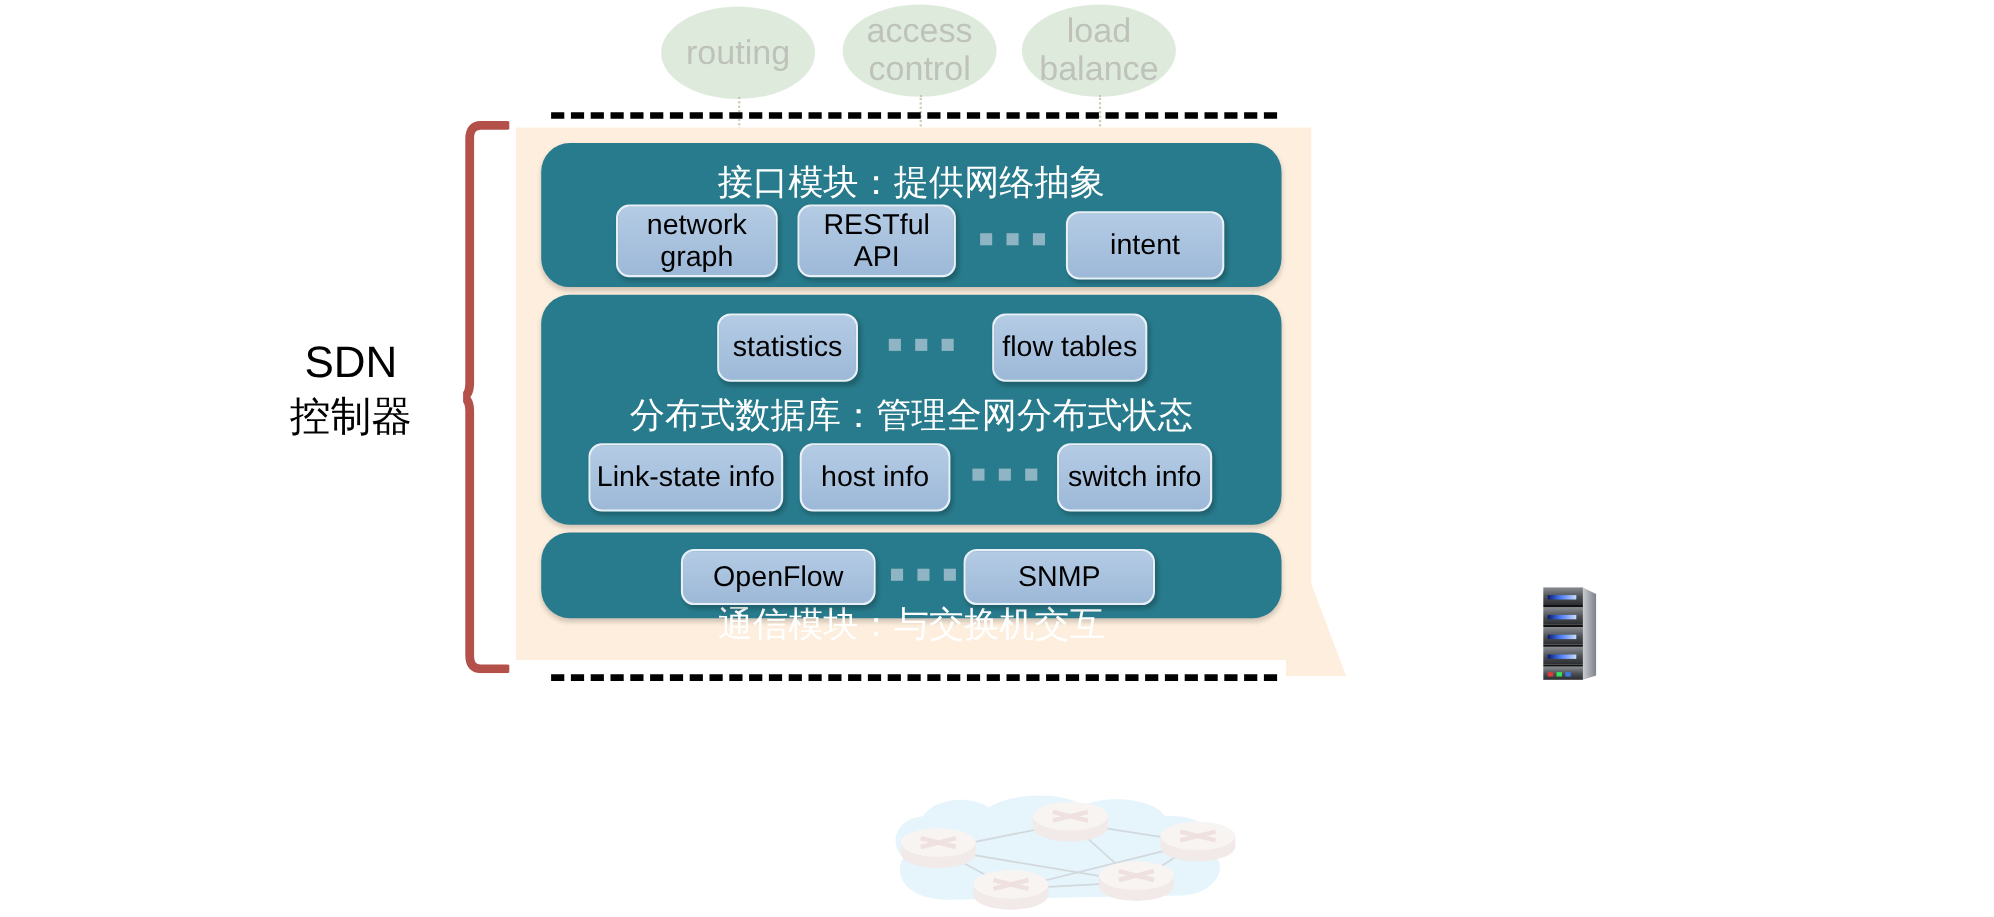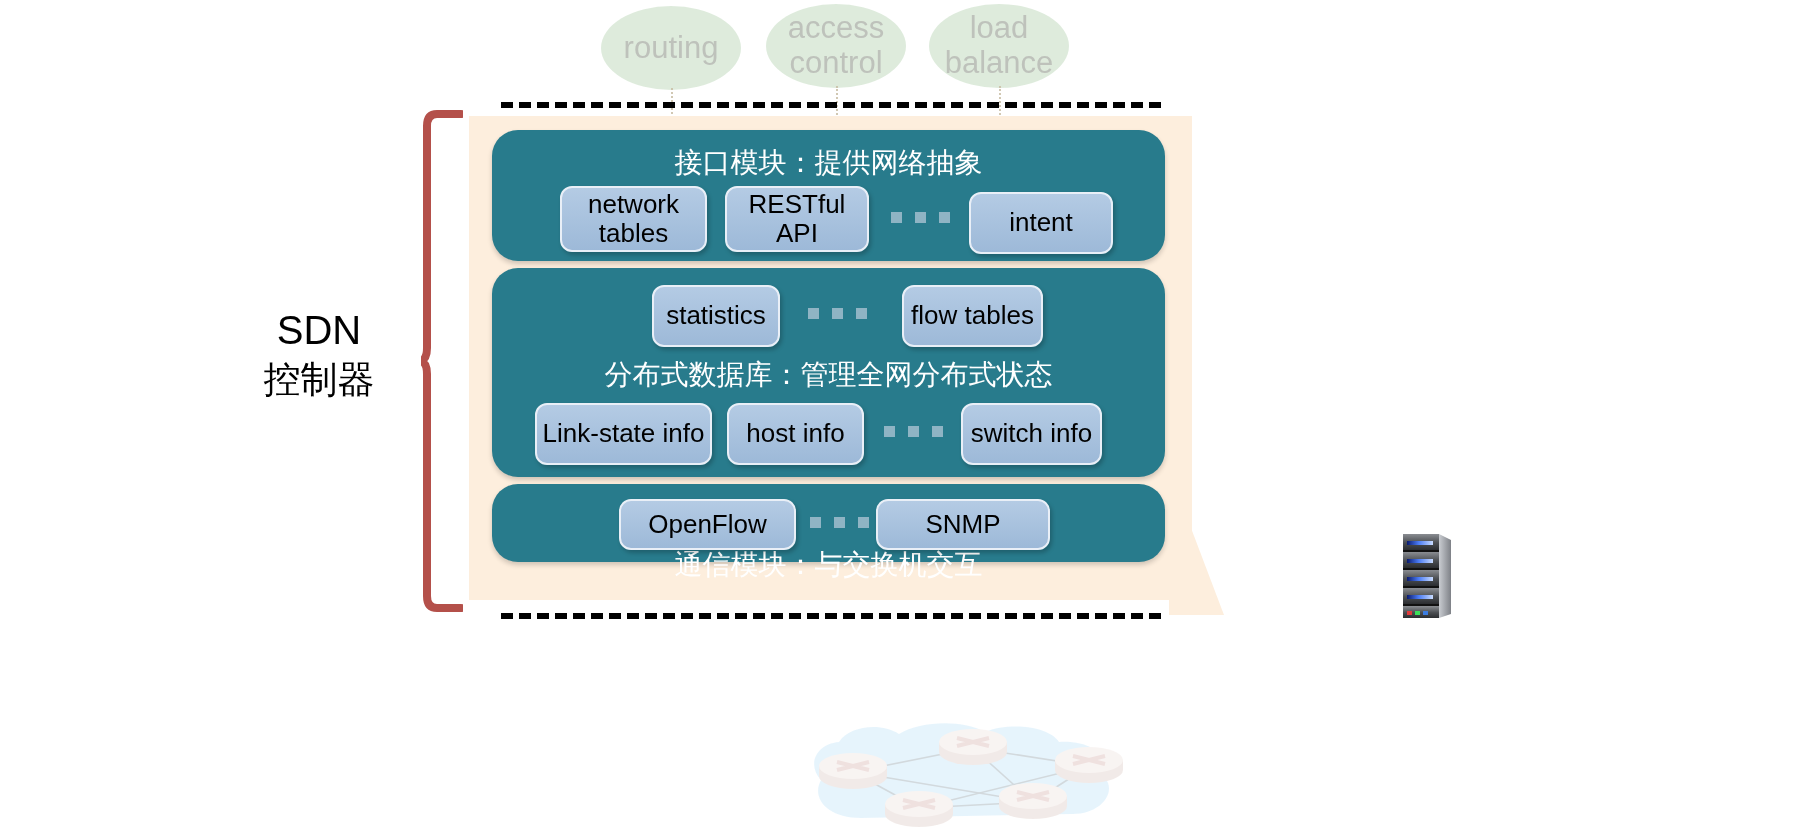--- a/index.html
+++ b/index.html
@@ -51,21 +51,21 @@
 
   
   .module{
     position:absolute;
     background:#287b8c;
     border-radius:26px;
     box-shadow:0 3px 5px rgba(0,0,0,.18);
   }
   .module-title{
     position:absolute;left:0;right:0;text-align:center;
-    color:#ffffff;font-size:28px;white-space:nowrap;
+    color:#ffffff;font-size:32px;white-space:nowrap;
     font-family:"Liberation Serif","DejaVu Serif",serif;
   }
 
   
   .chip{
     position:absolute;
     background:linear-gradient(180deg,#b4cbe4 0%,#9db9d8 100%);
     border:2px solid #e9eff7;
     border-radius:12px;
     display:flex;align-items:center;justify-content:center;
@@ -120,21 +120,21 @@
   <div id="sdn-label" style="left:180px;top:305px;width:200px;">
     <span>SDN</span>
     <span class="cn">控制器</span>
   </div>
 
   <div class="module" style="left:453px;top:130px;width:673px;height:131px;">
     <div class="module-title" style="top:14px;">接口模块：提供网络抽象</div>
   </div>
   <div class="chip" style="left:521px;top:186px;width:143px;height:62px;">
     <span style="white-space:pre-line;">network
-tables</span>
+graph</span>
   </div>
   <div class="chip" style="left:686px;top:186px;width:140px;height:62px;align-items:center;">
     <span style="white-space:pre-line;">RESTful
 API</span>
   </div>
   <div class="dots" style="left:852px;top:212px;">
     <i></i>
       <i></i>
       <i></i>
   </div>

